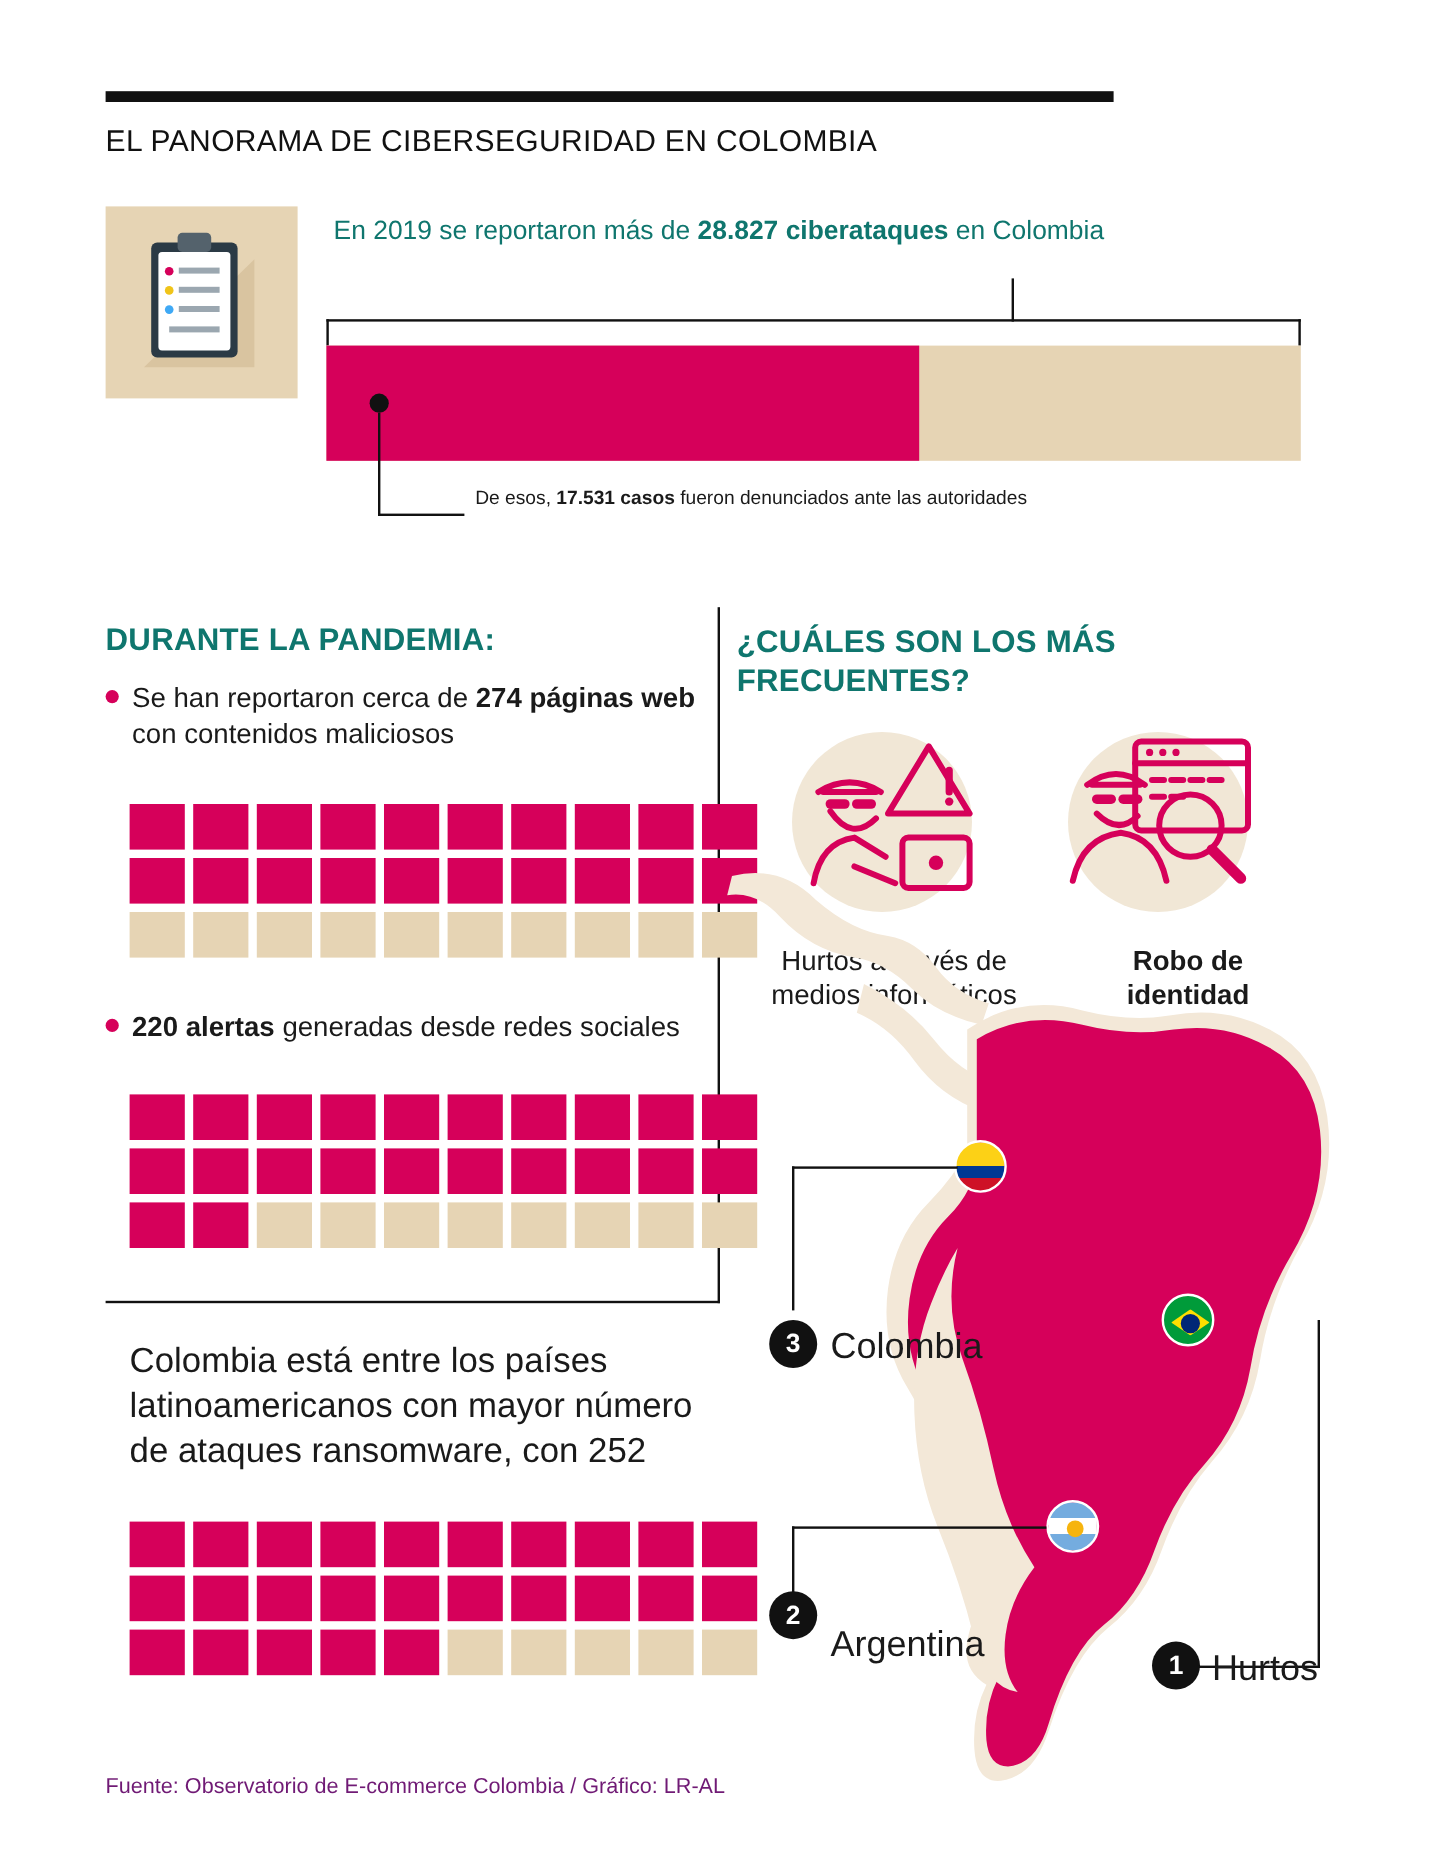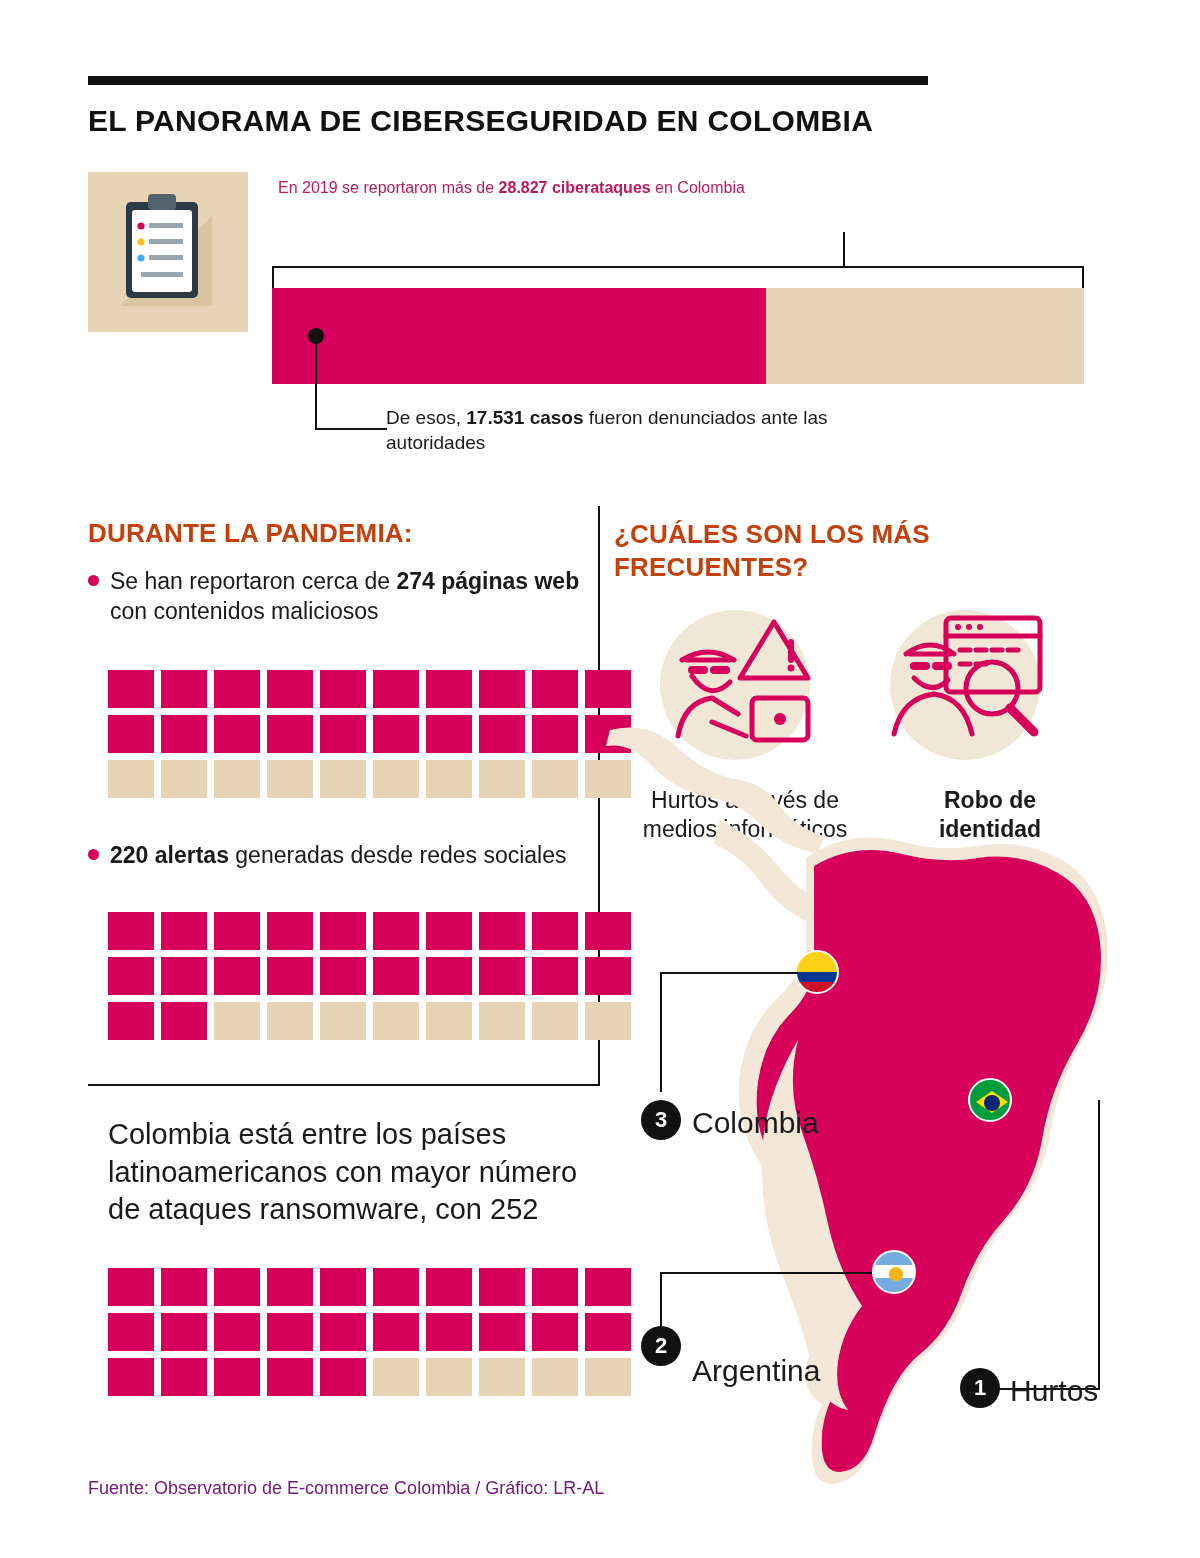--- a/index.html
+++ b/index.html
@@ -10,33 +10,33 @@
     font-family:"Liberation Sans", sans-serif;
     color:#1a1a1a;
     overflow:hidden;
   }
   .rule-top {
     position:absolute; left:88px; top:76px; width:840px; height:9px;
     background:#111111;
   }
   .title {
     position:absolute; left:88px; top:104px; width:900px;
-    font-size:30px; font-weight:bold; letter-spacing:0.3px;
+    font-size:25px; font-weight:normal; letter-spacing:0.3px;
     color:#111;
   }
   
   .clip-bg {
     position:absolute; left:88px; top:172px; width:160px; height:160px;
     background:#e6d4b4;
   }
   .clip-svg { position:absolute; left:112px; top:188px; }
   
   .top-text {
     position:absolute; left:278px; top:178px; width:740px;
-    font-size:16px; line-height:1.28; color:#be185d;
+    font-size:22px; line-height:1.28; color:#0f766e;
   }
   .top-text b { font-weight:bold; }
   
   .bracket {
     position:absolute; left:272px; top:266px; width:812px; height:22px;
     border:2px solid #111; border-bottom:none;
   }
   .bracket-stem {
     position:absolute; left:843px; top:232px; width:2px; height:36px; background:#111;
   }
@@ -51,28 +51,28 @@
     position:absolute; left:308px; top:328px; width:16px; height:16px;
     border-radius:50%; background:#111;
   }
   .bar-leader-v {
     position:absolute; left:315px; top:344px; width:2px; height:86px; background:#111;
   }
   .bar-leader-h {
     position:absolute; left:315px; top:428px; width:72px; height:2px; background:#111;
   }
   .bar-note {
-    position:absolute; left:386px; top:406px; width:540px;
-    font-size:19px; line-height:1.3;
+    position:absolute; left:396px; top:406px; width:540px;
+    font-size:16px; line-height:1.3;
   }
   .bar-note b { font-weight:bold; }
 
   
   .h2 {
-    font-size:26px; font-weight:bold; color:#c2410c; letter-spacing:0.2px;
+    font-size:26px; font-weight:bold; color:#0f766e; letter-spacing:0.2px;
   }
   #pandemia-title { position:absolute; left:88px; top:518px; width:480px; }
   .bullet-row { position:absolute; width:500px; font-size:23px; line-height:1.32; }
   .bullet-row .dot {
     position:absolute; left:-22px; top:9px; width:11px; height:11px;
     border-radius:50%; background:#d6005a;
   }
   #bullet1 { left:110px; top:566px; }
   #bullet2 { left:110px; top:840px; }
   .bullet-row b { font-weight:bold; }

